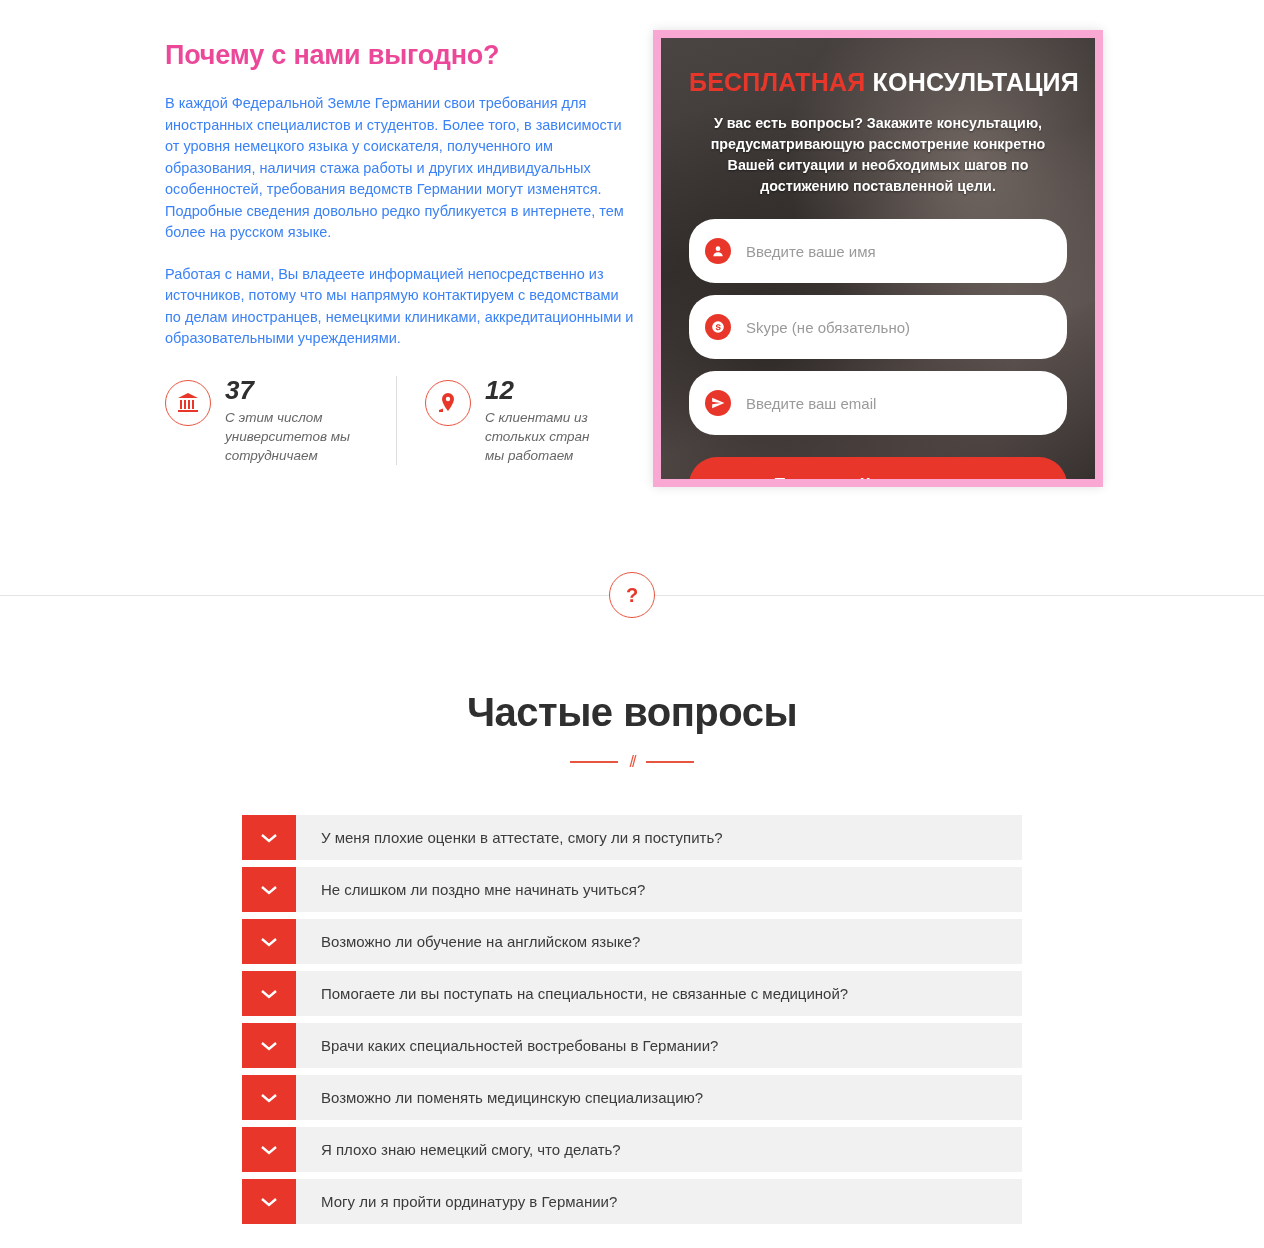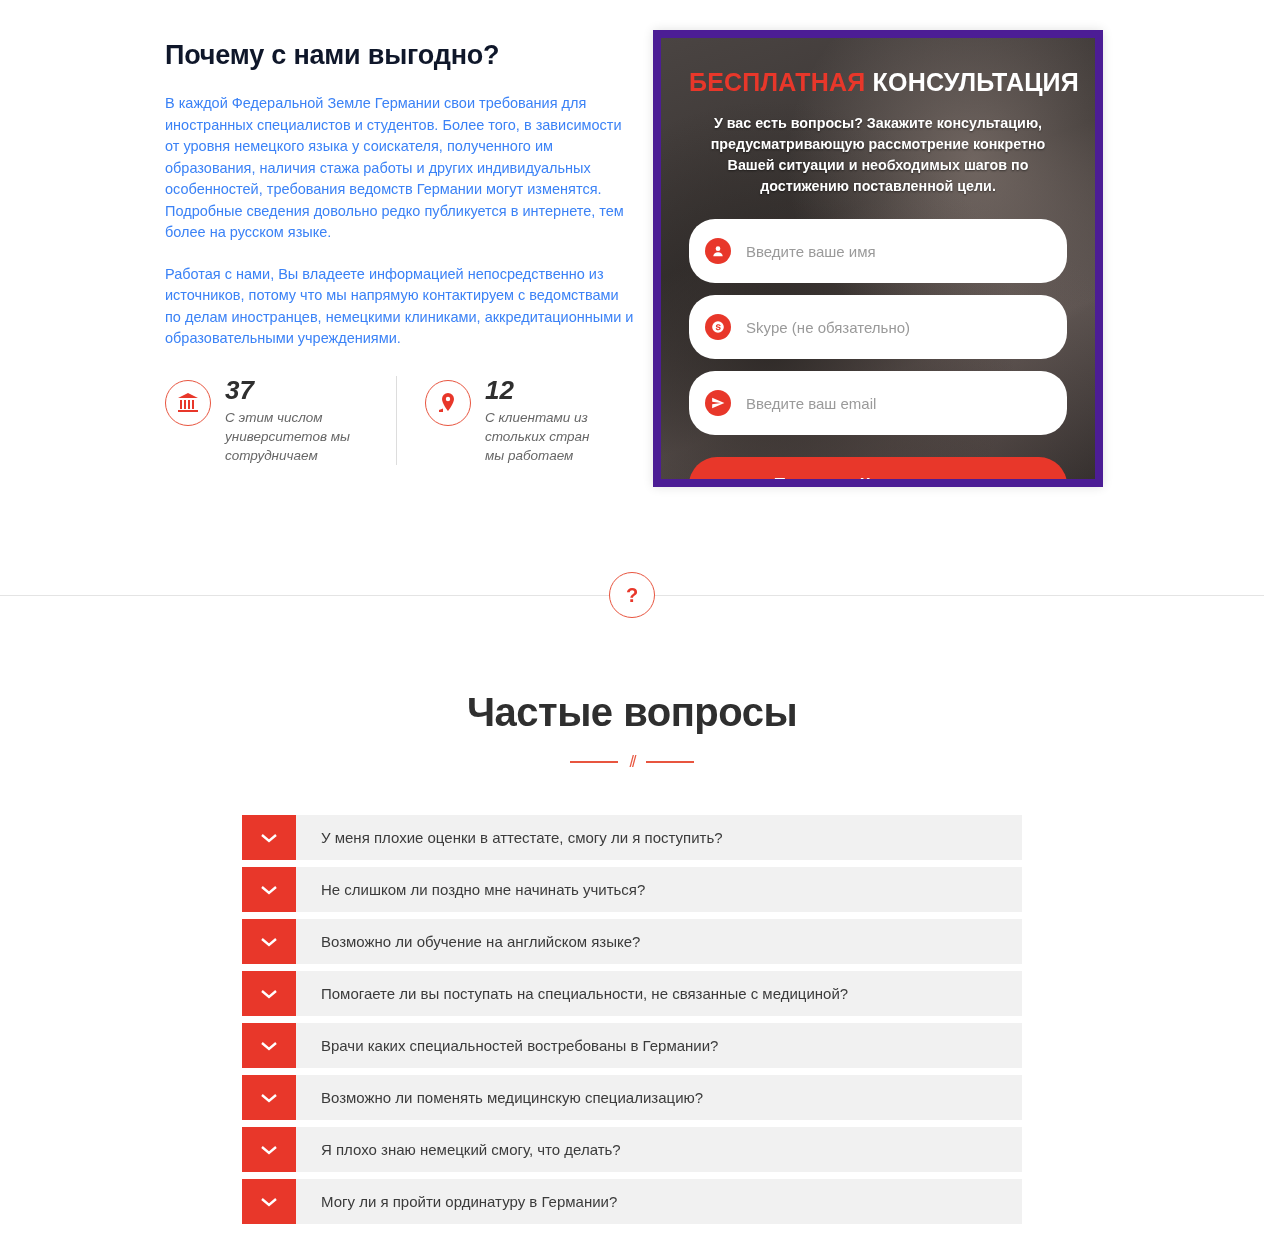--- a/index.html
+++ b/index.html
@@ -27,21 +27,21 @@
   }
   .left-col {
     position: absolute;
     left: 165px;
     top: 40px;
     width: 470px;
   }
   .section-title {
     font-size: 27px;
     font-weight: bold;
-    color: #0f172a;
+    color: #ec4899;
     margin: 0 0 22px 0;
     letter-spacing: -0.2px;
   }
   .para {
     font-size: 14.5px;
     line-height: 21.5px;
     color: #3b82f6;
     margin: 0 0 20px 0;
   }
 
@@ -87,21 +87,21 @@
     max-width: 150px;
   }
 
   
   .consult-card {
     position: absolute;
     left: 653px;
     top: 30px;
     width: 450px;
     height: 457px;
-    background: #4c1d95;
+    background: #f9a8d4;
     padding: 8px;
     box-shadow: 0 0 10px rgba(0,0,0,0.12);
   }
   .consult-inner {
     position: relative;
     width: 100%;
     height: 100%;
     background: linear-gradient(160deg,#4a4442 0%, #3a3533 40%, #5c5350 70%, #2f2b2a 100%);
     overflow: hidden;
   }

